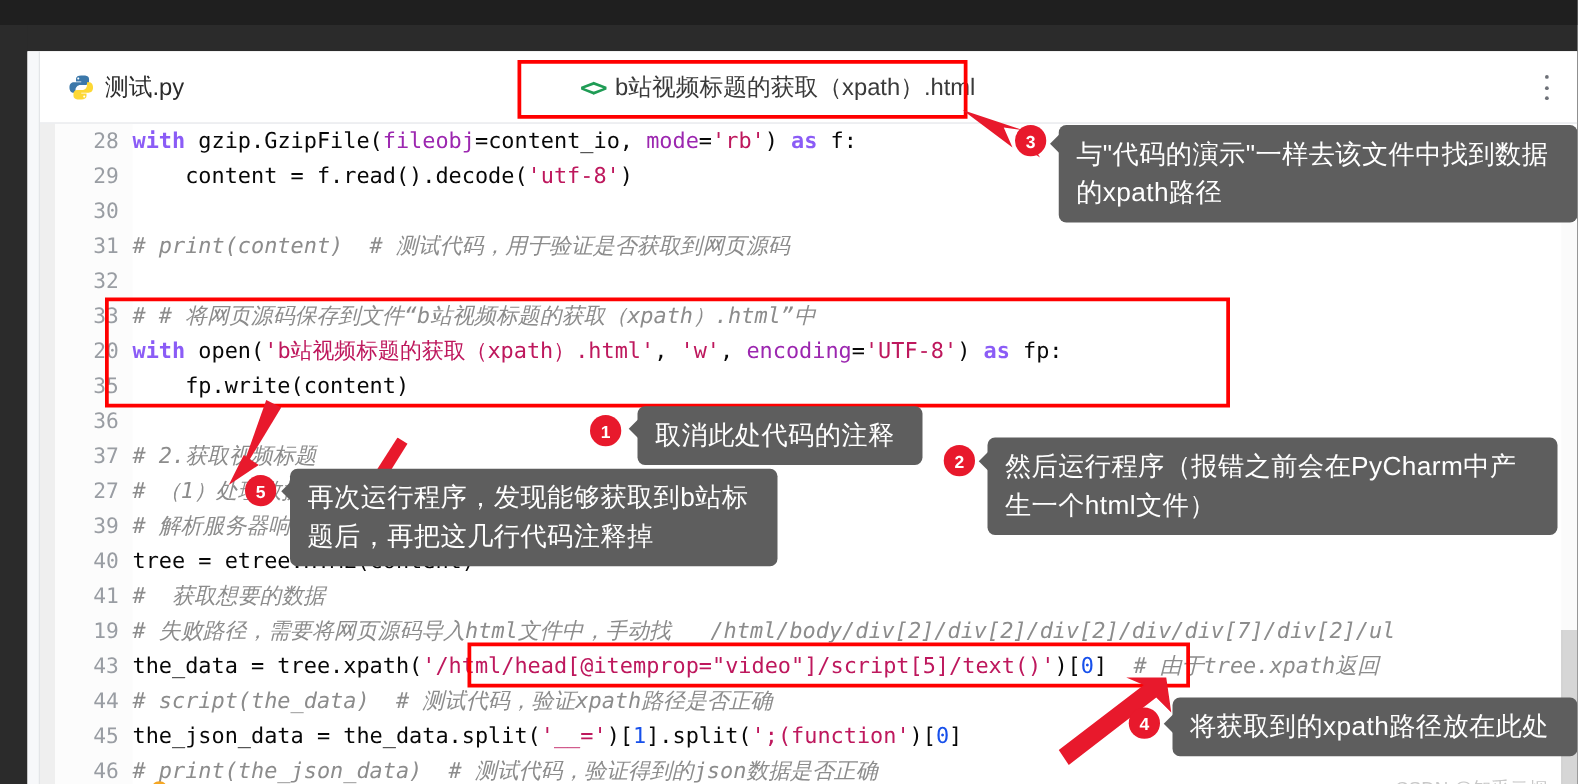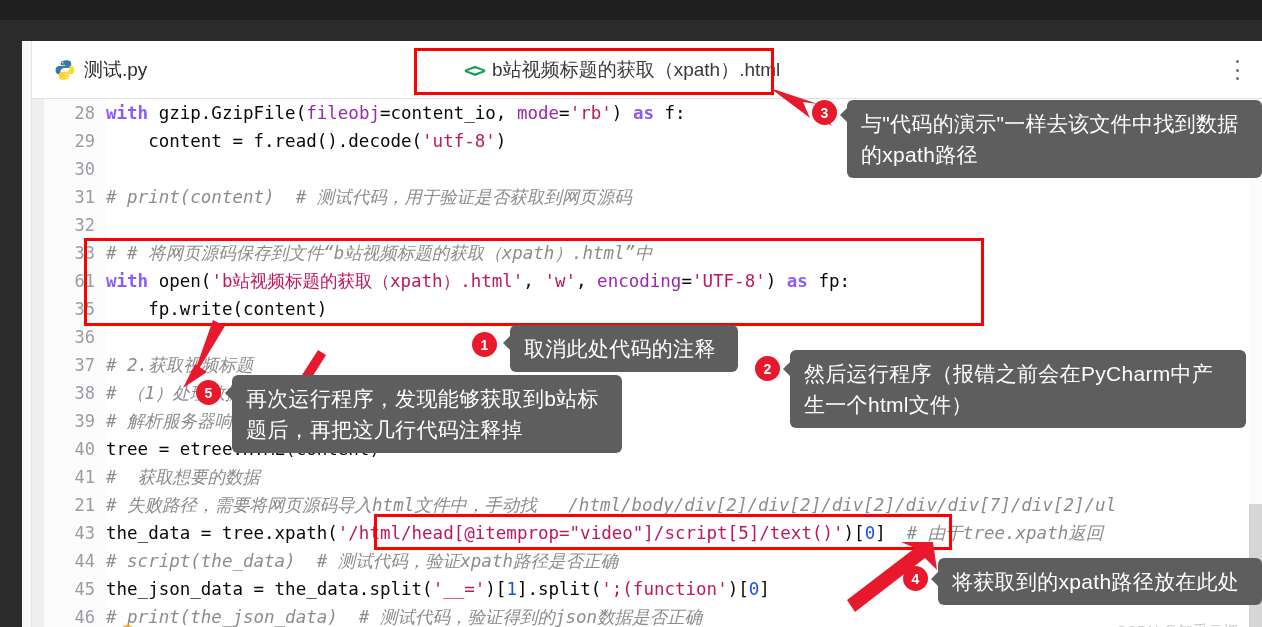--- a/index.html
+++ b/index.html
@@ -255,29 +255,29 @@
 
   <div class="editor">
     <div class="gutter-scroll"></div>
     <div class="gutter" id="gutter">
         <div class="lno">28</div>
         <div class="lno">29</div>
         <div class="lno">30</div>
         <div class="lno">31</div>
         <div class="lno">32</div>
         <div class="lno">33</div>
-        <div class="lno">61</div>
+        <div class="lno">20</div>
         <div class="lno">35</div>
         <div class="lno">36</div>
         <div class="lno">37</div>
-        <div class="lno">38</div>
+        <div class="lno">27</div>
         <div class="lno">39</div>
         <div class="lno">40</div>
         <div class="lno">41</div>
-        <div class="lno">21</div>
+        <div class="lno">19</div>
         <div class="lno">43</div>
         <div class="lno">44</div>
         <div class="lno">45</div>
         <div class="lno">46</div>
         <div class="lno">47</div>
       </div>
     <div class="codearea" id="codearea">
         <div class="line"><span class="kw">with </span><span class="fn">gzip.GzipFile(</span><span class="param">fileobj</span><span class="fn">=content_io, </span><span class="param">mode</span><span class="fn">=</span><span class="str">'rb'</span><span class="fn">) </span><span class="kw">as </span><span class="fn">f:</span></div>
         <div class="line"><span class="fn">    content = f.read().decode(</span><span class="str">'utf-8'</span><span class="fn">)</span></div>
         <div class="line">&nbsp;</div>

